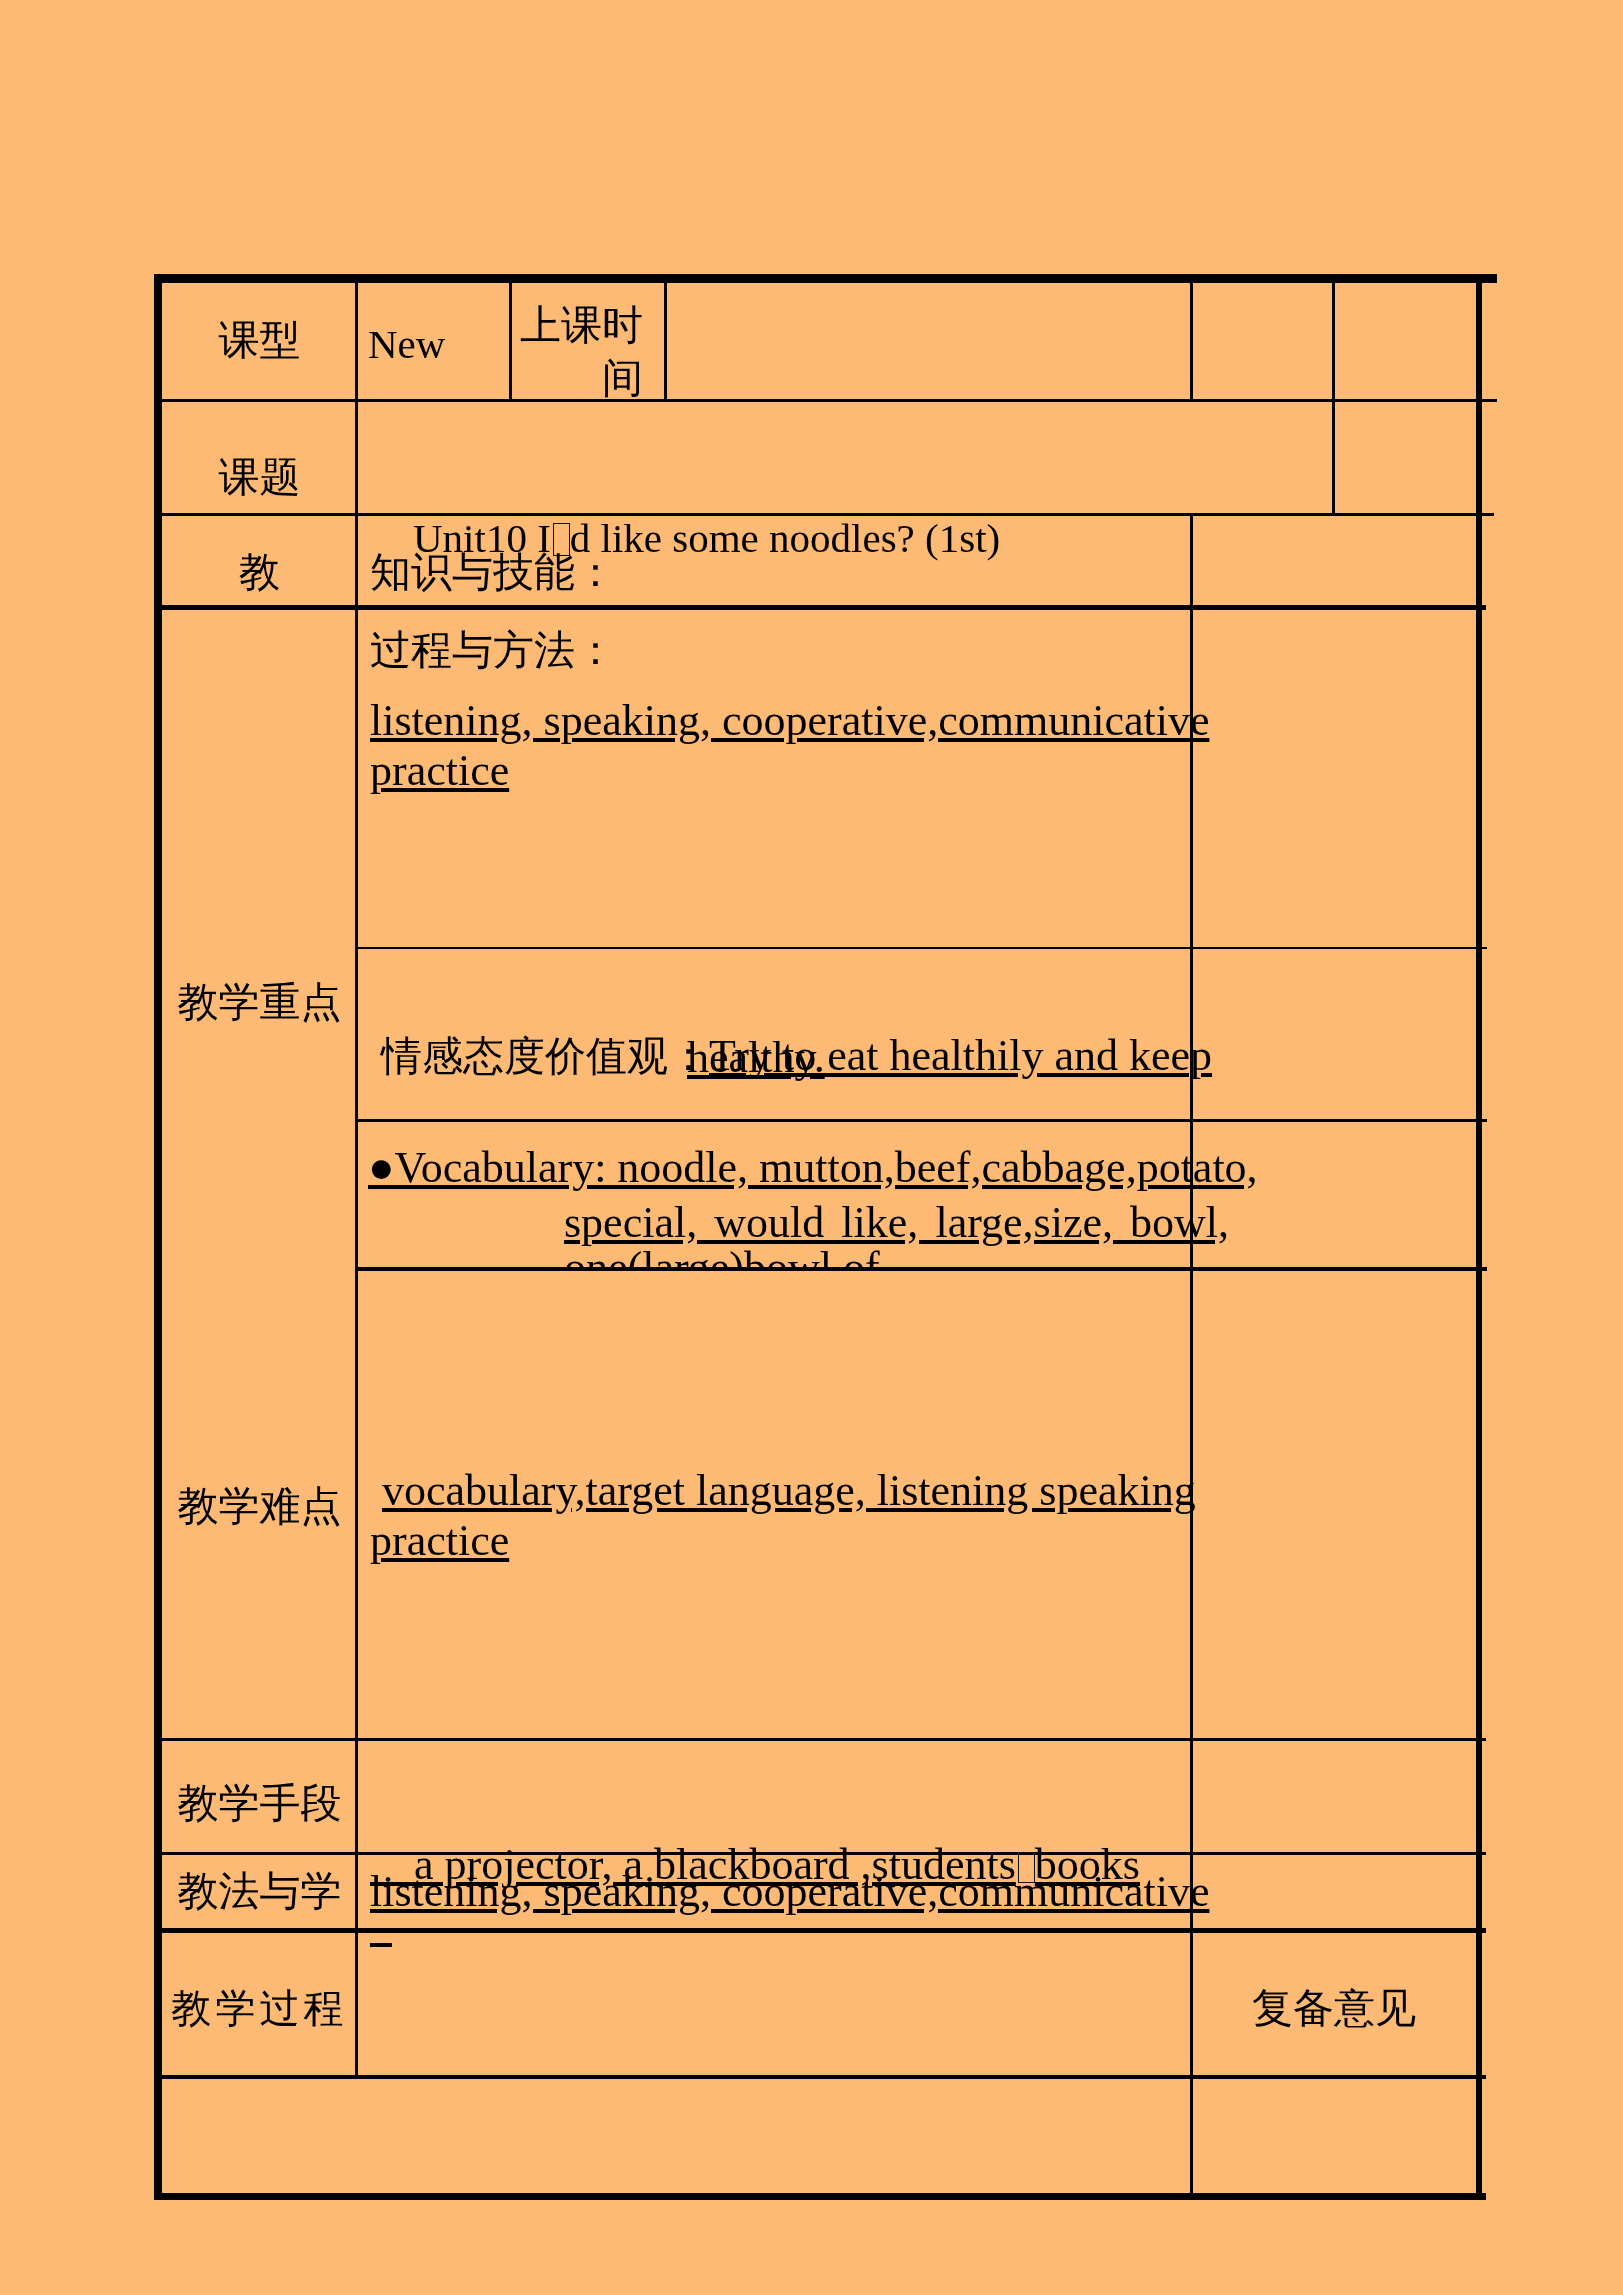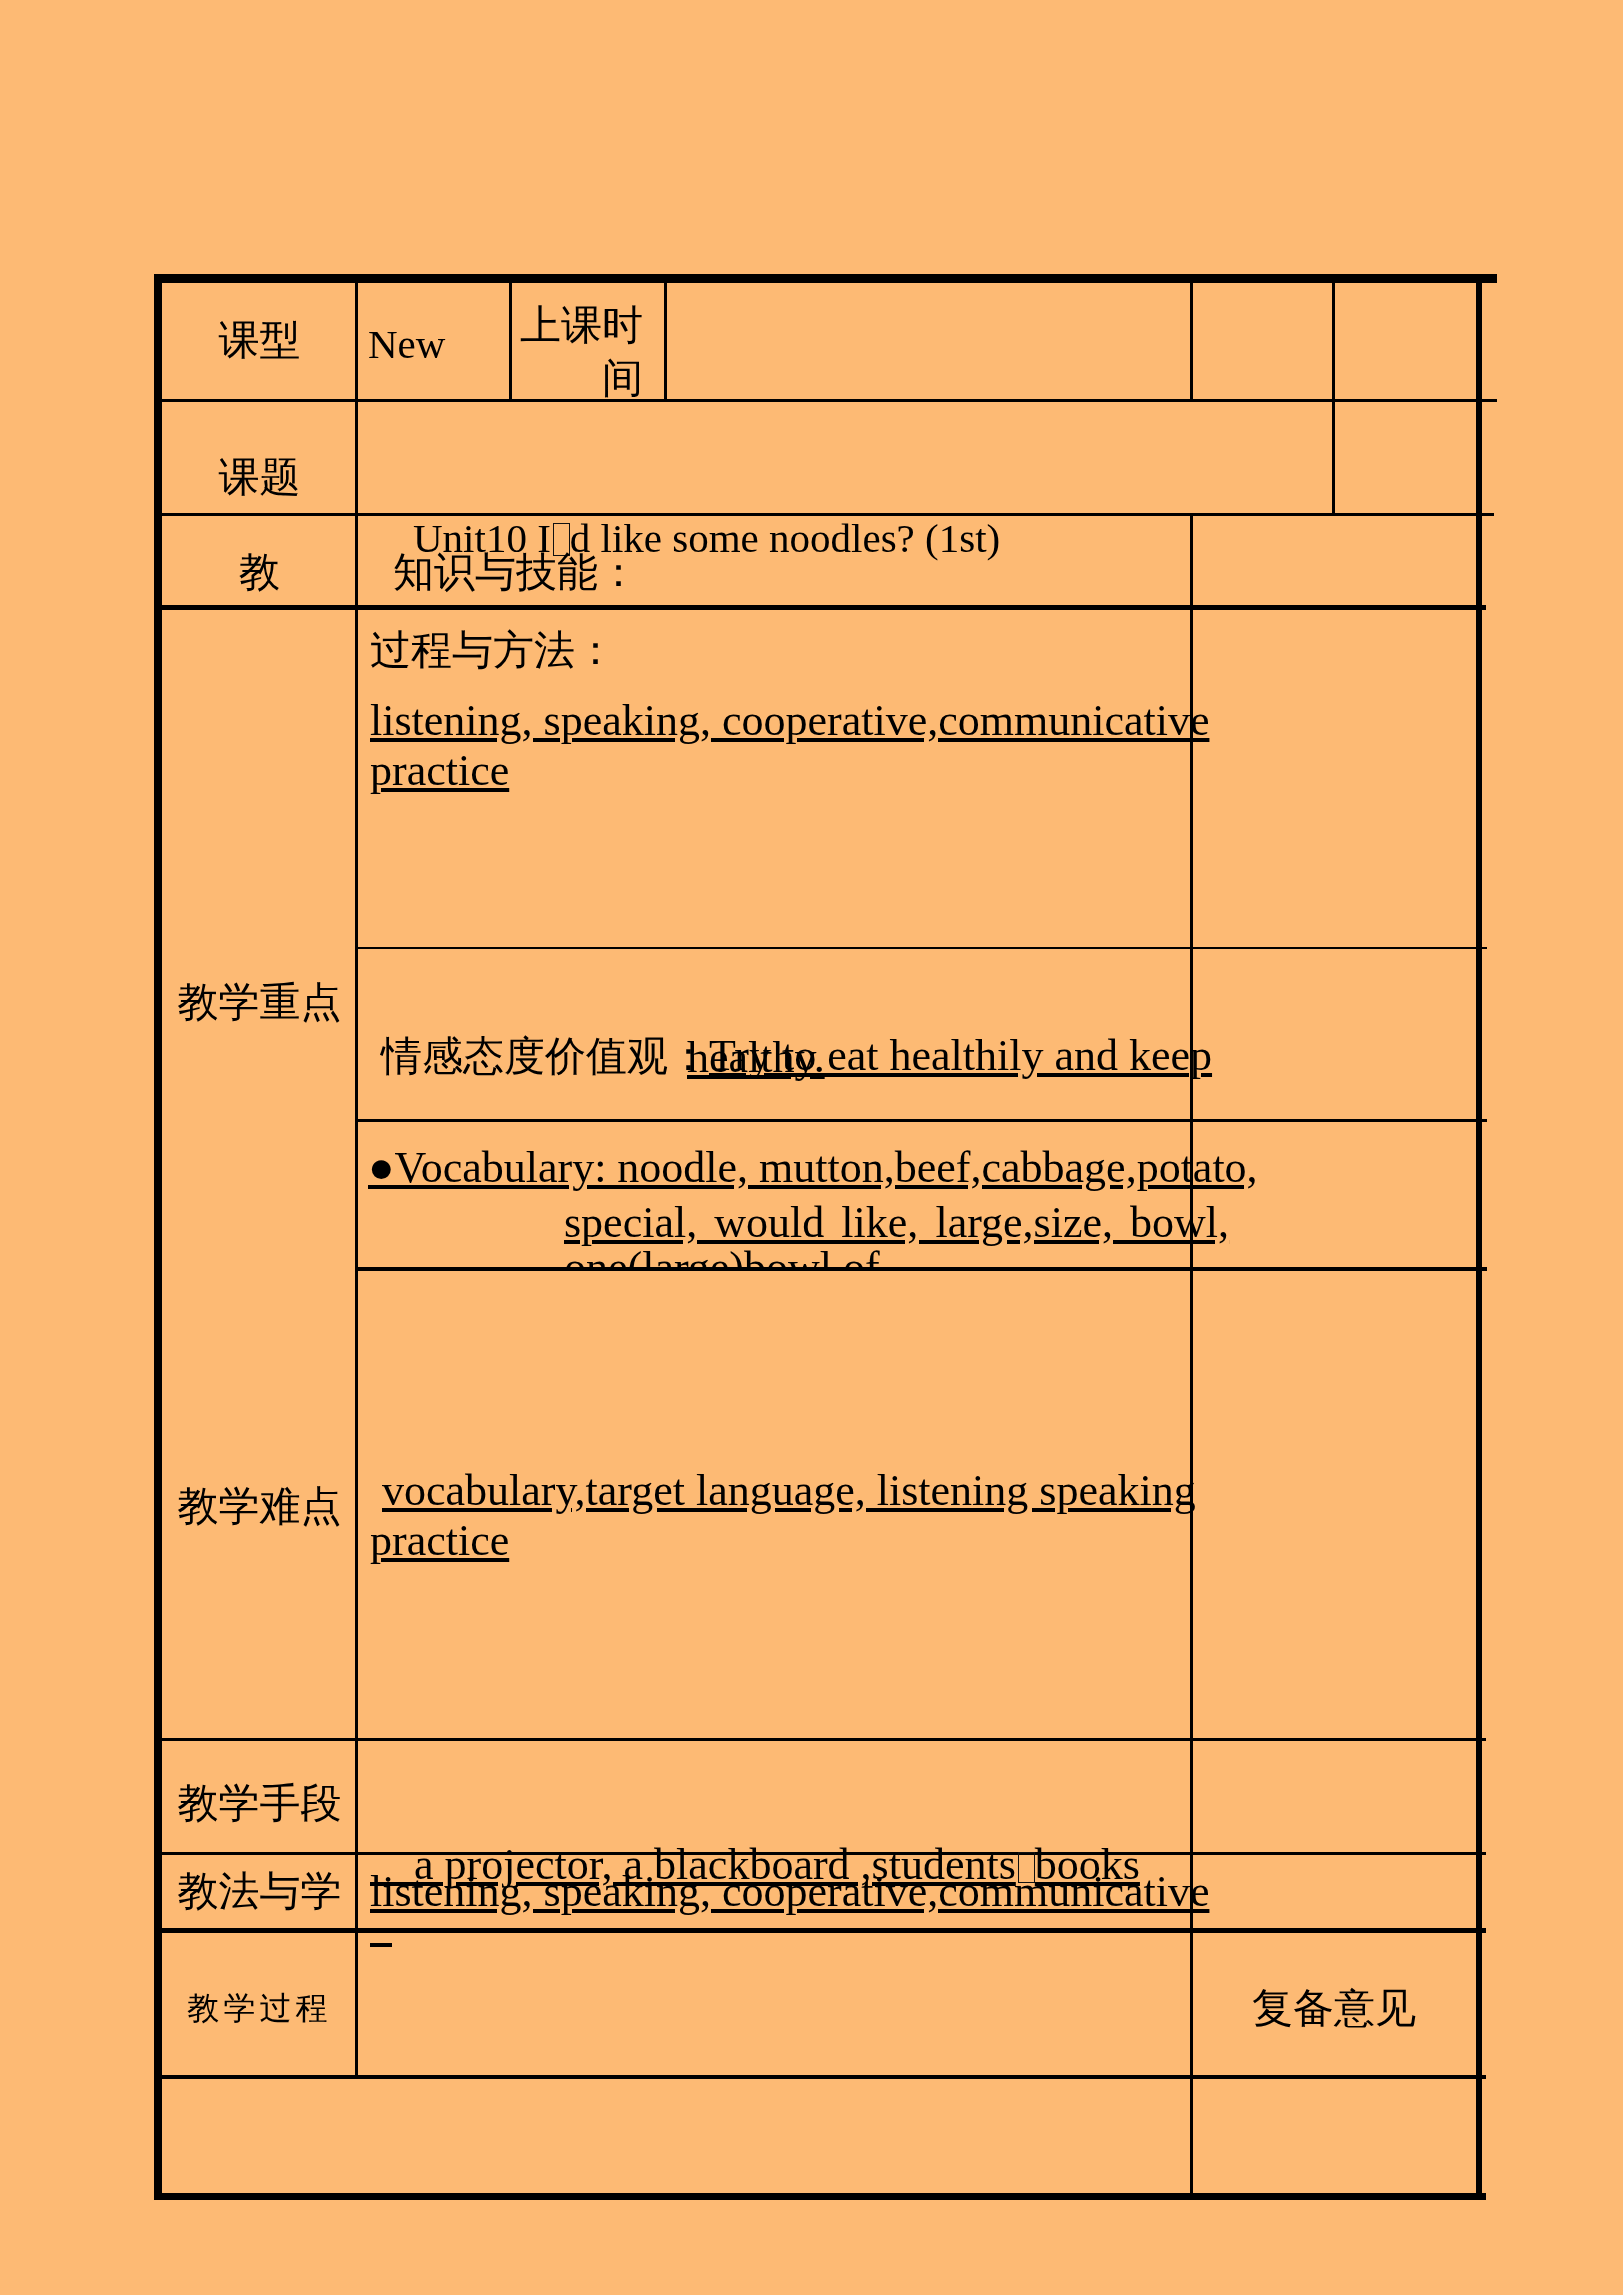--- a/index.html
+++ b/index.html
@@ -17,21 +17,21 @@
     height:61px;
     line-height:61px;
     white-space:pre;
     color:#000;
   }
   .zh{font-family:"Liberation Sans","DejaVu Sans",sans-serif;font-size:41px;}
   .en{font-family:"Liberation Serif","DejaVu Serif",serif;font-size:44px;text-decoration:underline;}
   .en-lg{font-family:"Liberation Serif","DejaVu Serif",serif;font-size:41px;}
   .ctr{text-align:center;}
   .lbl{left:164px;width:191px;}
-  .song{font-family:"Liberation Serif","DejaVu Serif",serif;font-size:32px;letter-spacing:4.1px;}
+  .song{font-family:"Liberation Serif","DejaVu Serif",serif;font-size:40px;letter-spacing:4.1px;}
   .wrapblock{
     position:absolute;
     line-height:53px;
     white-space:normal;
     word-break:break-all;
   }
   .clipline{
     position:absolute;
     overflow:hidden;
   }
@@ -80,21 +80,21 @@
   <div class="t zh lbl ctr" style="top:310px;">课型</div>
   <div class="t en-lg" style="left:368px;top:314px;">New</div>
   <div class="wrapblock zh" style="left:517px;top:299px;width:126px;height:102px;overflow:hidden;text-align:right;">上课时间</div>
 
   <div class="t zh lbl ctr" style="top:447px;">课题</div>
   <div class="t en-lg" style="left:372px;top:447px;">
     <span>Unit10 I</span><span class="box-glyph"></span><span>d like some noodles? (1st)</span>
   </div>
 
   <div class="t zh lbl ctr" style="top:542px;">教</div>
-  <div class="t zh" style="left:370px;top:542px;margin-left:23px;">知识与技能：</div>
+  <div class="t zh" style="left:370px;top:542px;">知识与技能：</div>
 
   <div class="t zh lbl ctr" style="top:972px;">教学重点</div>
   <div class="t zh lbl ctr" style="top:1476px;">教学难点</div>
 
   <div class="t zh" style="left:370px;top:620px;">过程与方法：</div>
   <div class="t en" style="left:370px;top:690px;">listening, speaking, cooperative,communicative</div>
   <div class="t en" style="left:370px;top:740px;">practice</div>
 
   <div class="t" style="left:370px;top:964px;">
     <span class="zh">情感态度价值观：</span><span class="en">Try to eat healthily and keep</span>

